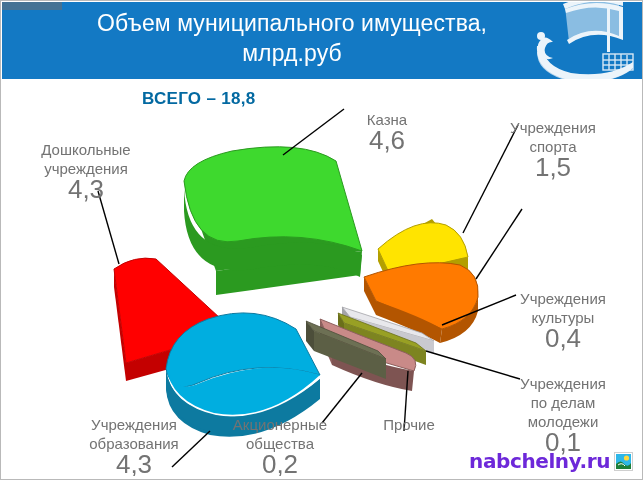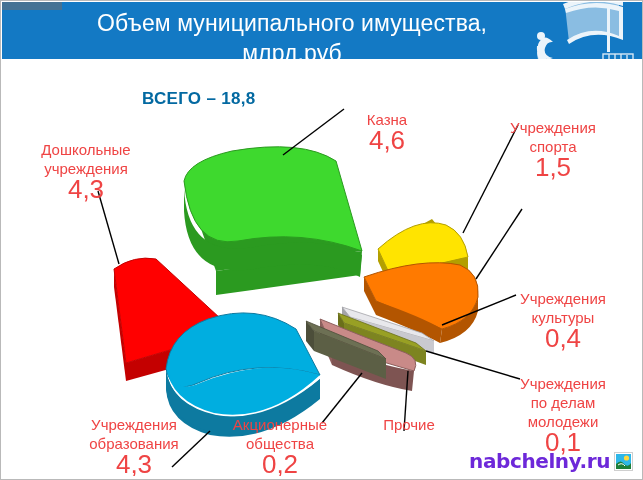--- a/index.html
+++ b/index.html
@@ -12,21 +12,21 @@
   }
   #slide{
     position:absolute;left:0;top:0;width:643px;height:480px;
     background:#ffffff;
     border:1px solid #b9b9b9;
     box-sizing:border-box;
     overflow:hidden;
   }
   
   #header{
-    position:absolute;left:1px;top:1px;width:641px;height:57px;
+    position:absolute;left:1px;top:1px;width:641px;height:77px;
     background:#1379c4;
     overflow:hidden;
   }
   #header-shadow{
     position:absolute;left:0;top:0;width:60px;height:8px;
     background:#6d6d6d;opacity:.55;
   }
   #title{
     position:absolute;left:60px;top:6px;width:460px;
     text-align:center;
@@ -39,21 +39,21 @@
   #logo{
     position:absolute;right:4px;top:-6px;width:120px;height:92px;
   }
   
   #chart-area{
     position:absolute;left:1px;top:78px;width:641px;height:400px;
     background:#ffffff;
   }
   .lbl{
     position:absolute;
-    color:#ef4444;
+    color:#737373;
     font-size:15px;
     line-height:19px;
     text-align:center;
     white-space:pre-line;
     font-weight:400;
   }
   .lbl .val{display:block;font-size:26px;line-height:22px;}
   #total{
     position:absolute;left:140px;top:10px;
     font-size:17px;font-weight:bold;color:#0369a1;

